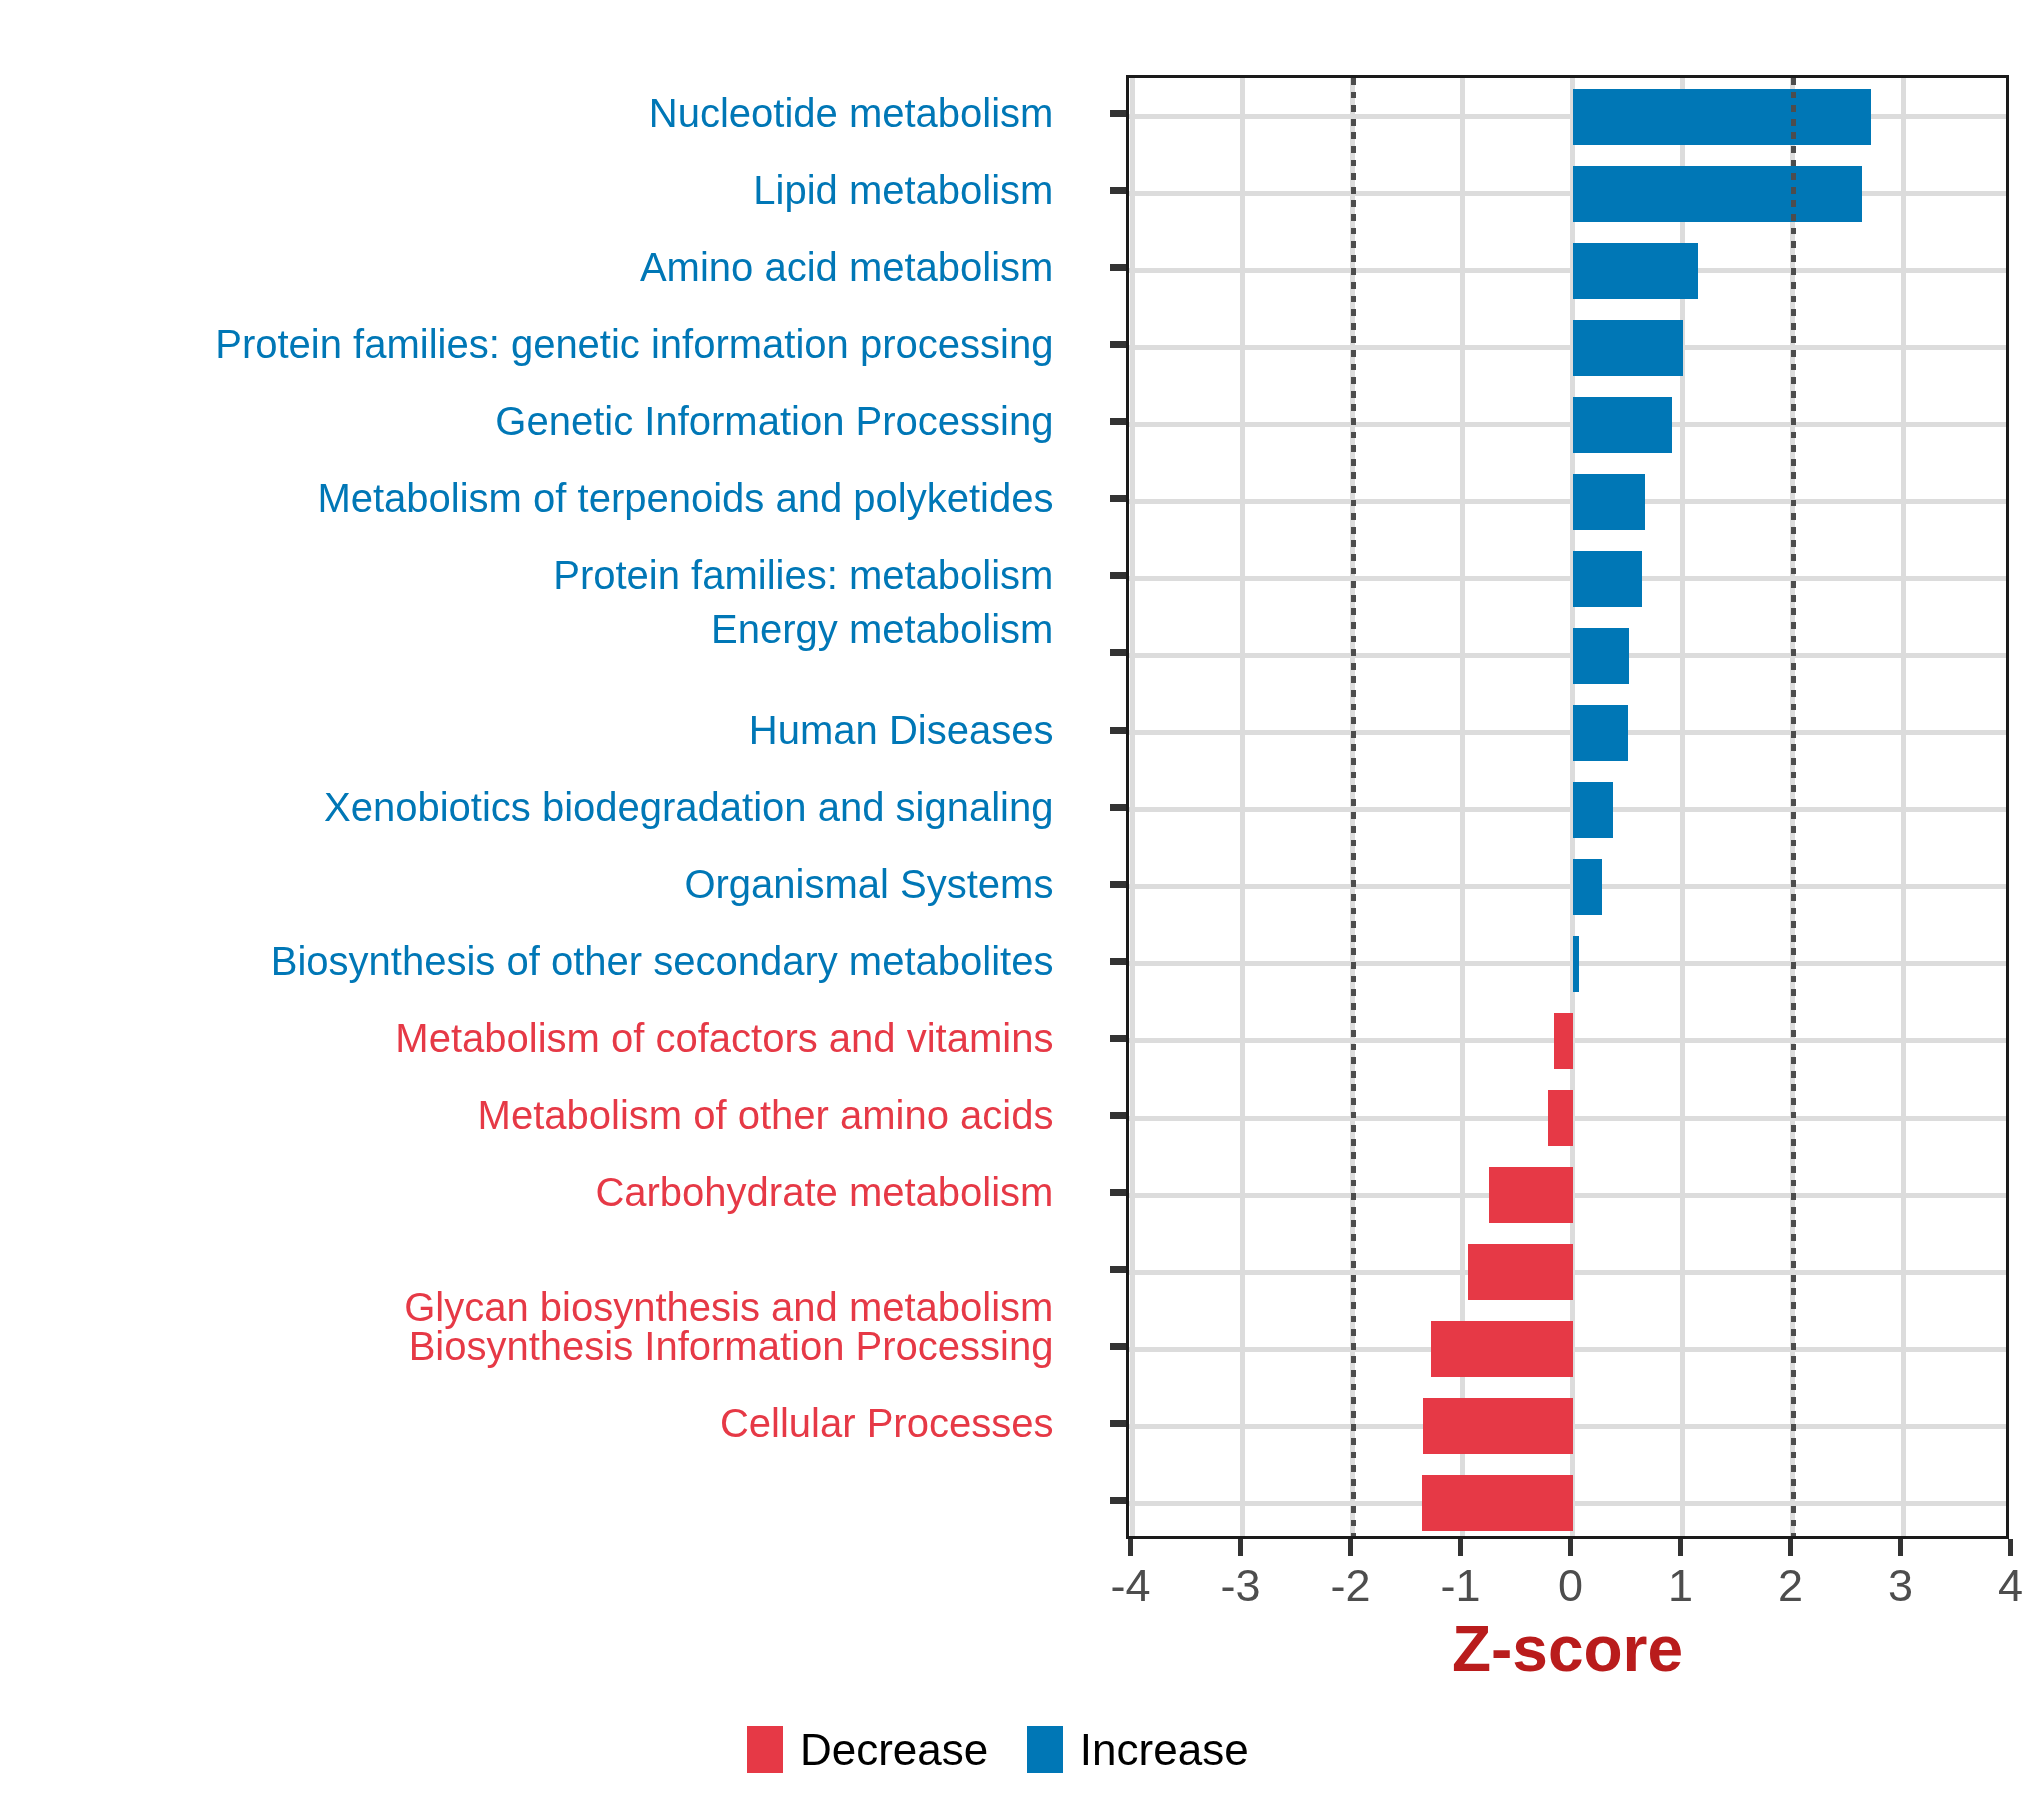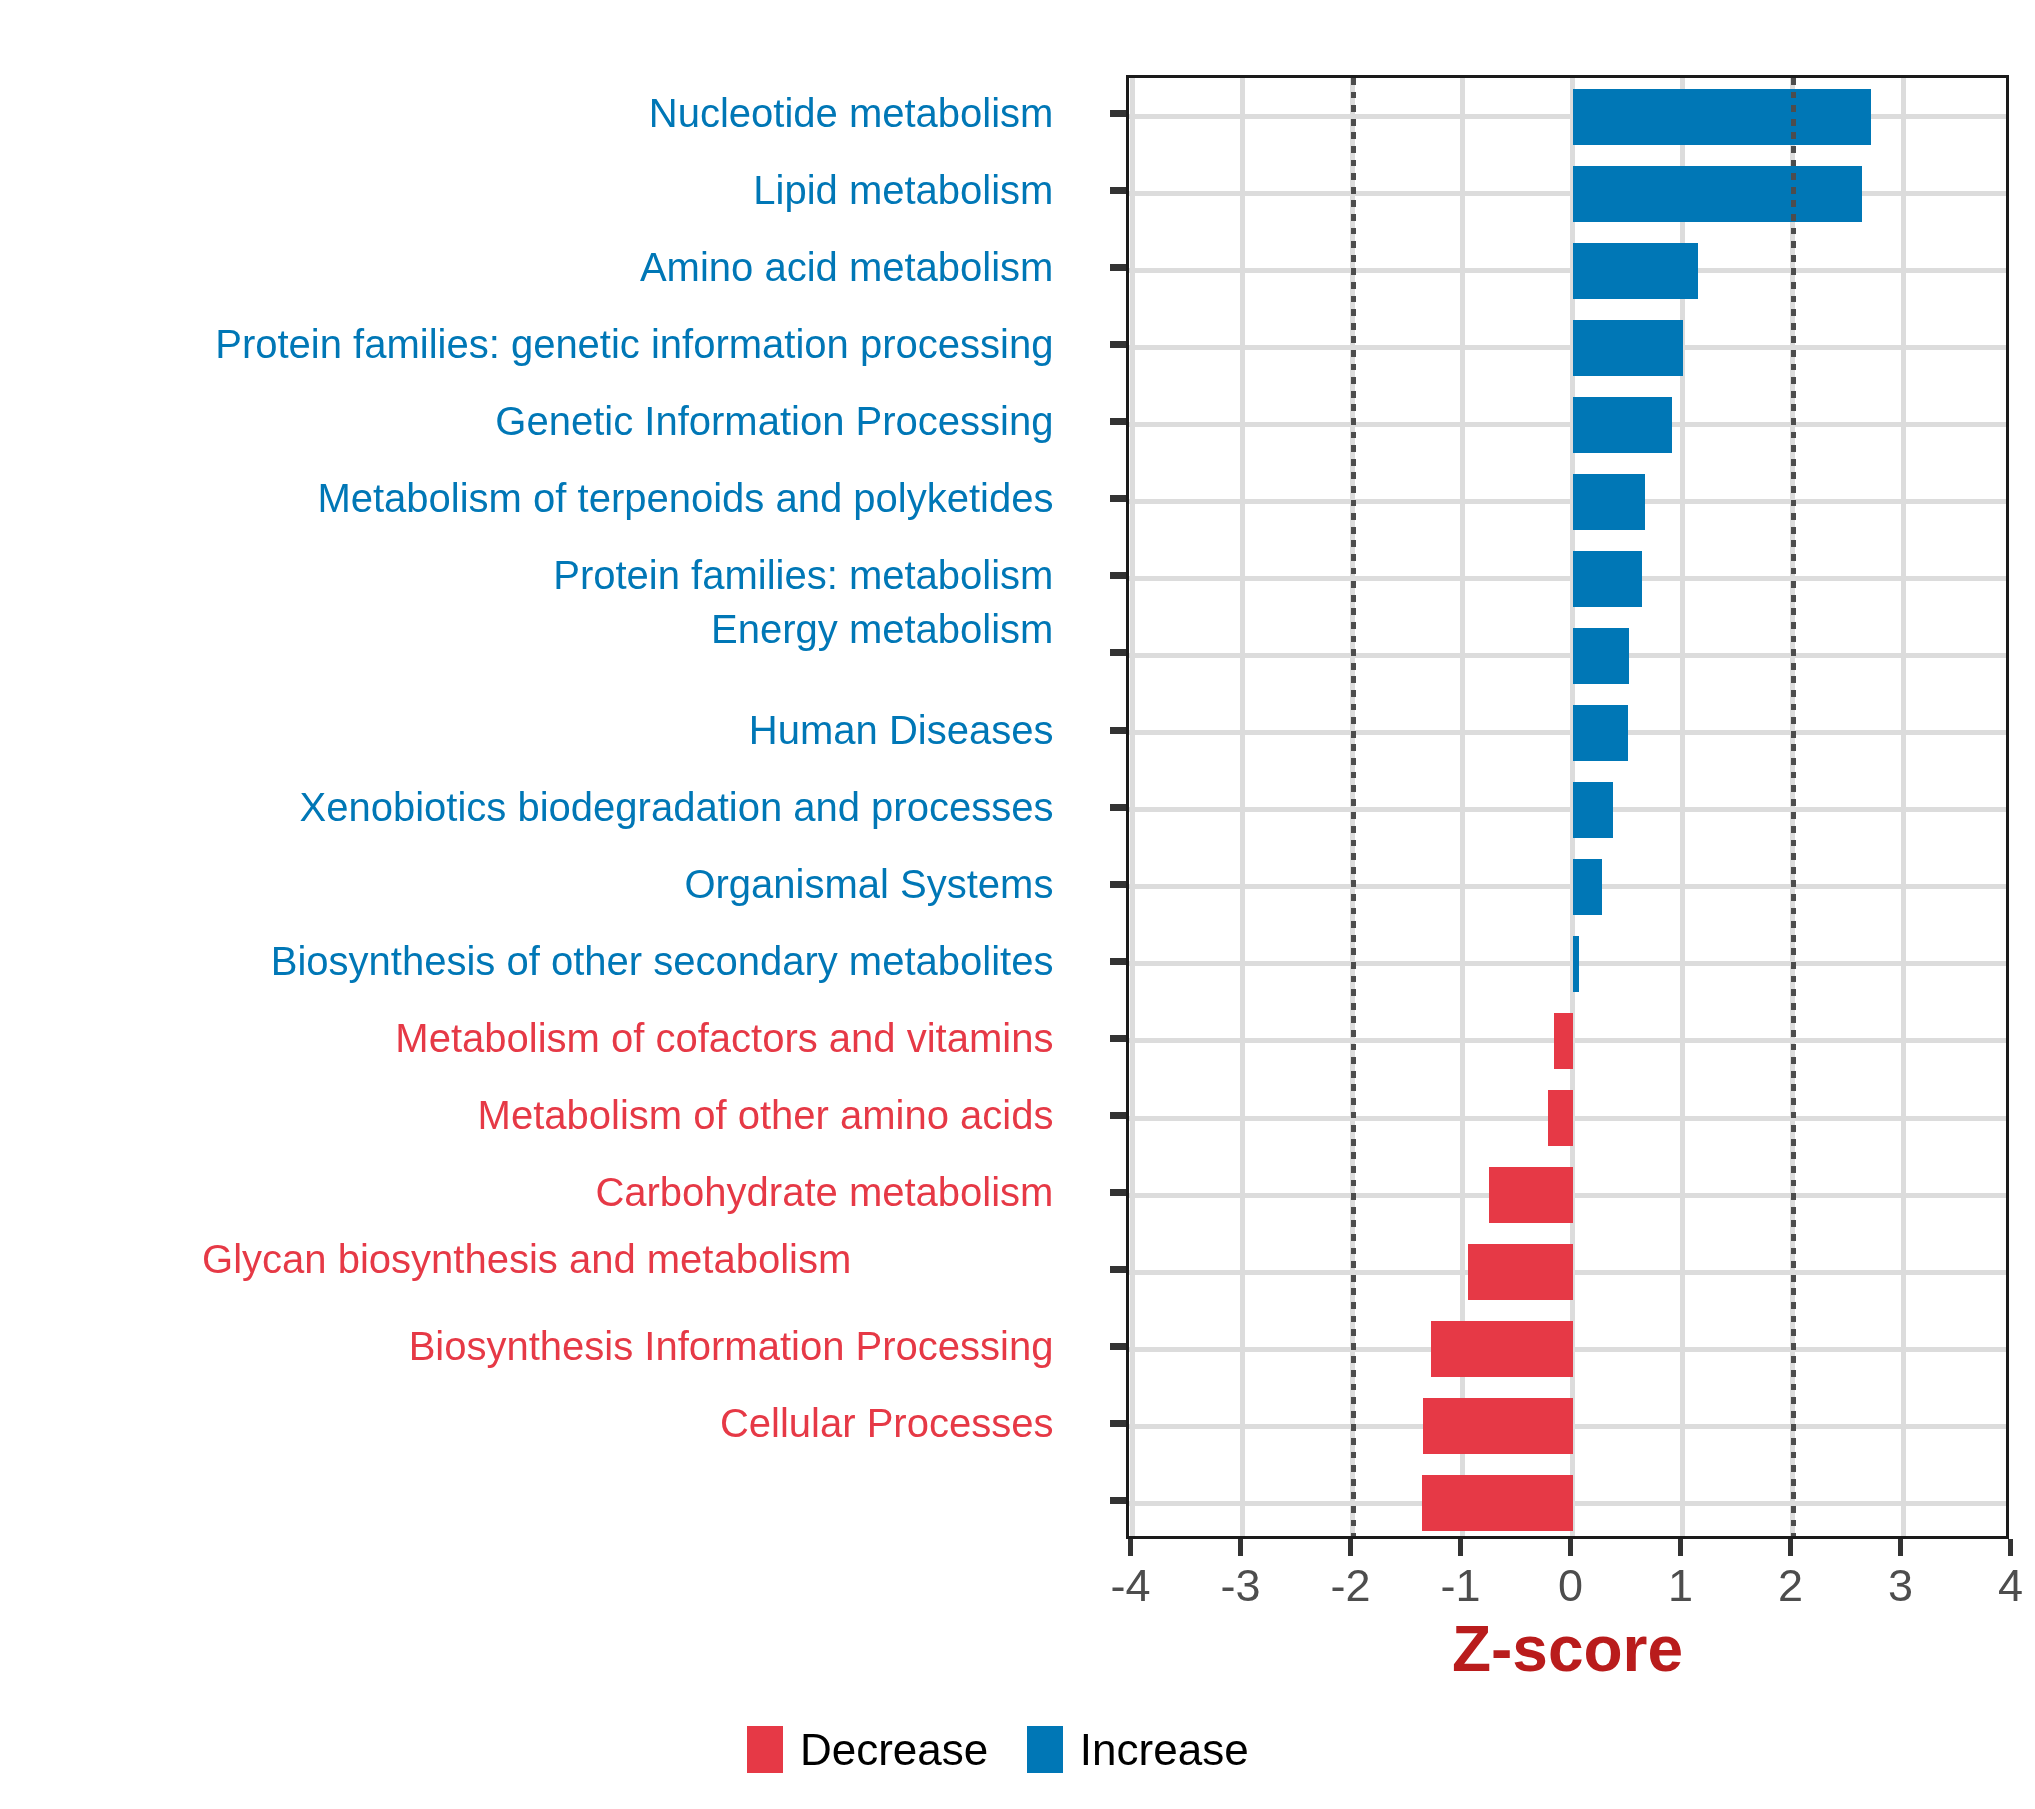--- a/index.html
+++ b/index.html
@@ -80,33 +80,33 @@
       <div class="ylabel" style="top: 326px; color: rgb(0, 119, 182);">Genetic Information Processing</div>
       <div class="ytick" style="left: 1110px; top: 343px;"></div>
       <div class="ylabel" style="top: 403px; color: rgb(0, 119, 182);">Metabolism of terpenoids and polyketides</div>
       <div class="ytick" style="left: 1110px; top: 420px;"></div>
       <div class="ylabel" style="top: 480px; color: rgb(0, 119, 182);">Protein families: metabolism</div>
       <div class="ytick" style="left: 1110px; top: 497px;"></div>
       <div class="ylabel" style="top: 534px; color: rgb(0, 119, 182); padding-left: 40px;">Energy metabolism</div>
       <div class="ytick" style="left: 1110px; top: 574px;"></div>
       <div class="ylabel" style="top: 635px; color: rgb(0, 119, 182);">Human Diseases</div>
       <div class="ytick" style="left: 1110px; top: 652px;"></div>
-      <div class="ylabel" style="top: 712px; color: rgb(0, 119, 182);">Xenobiotics biodegradation and processes</div>
+      <div class="ylabel" style="top: 712px; color: rgb(0, 119, 182);">Xenobiotics biodegradation and signaling</div>
       <div class="ytick" style="left: 1110px; top: 729px;"></div>
       <div class="ylabel" style="top: 789px; color: rgb(0, 119, 182);">Organismal Systems</div>
       <div class="ytick" style="left: 1110px; top: 806px;"></div>
       <div class="ylabel" style="top: 866px; color: rgb(0, 119, 182);">Biosynthesis of other secondary metabolites</div>
       <div class="ytick" style="left: 1110px; top: 883px;"></div>
       <div class="ylabel" style="top: 943px; color: rgb(230, 57, 70);">Metabolism of cofactors and vitamins</div>
       <div class="ytick" style="left: 1110px; top: 960px;"></div>
       <div class="ylabel" style="top: 1020px; color: rgb(230, 57, 70);">Metabolism of other amino acids</div>
       <div class="ytick" style="left: 1110px; top: 1037px;"></div>
       <div class="ylabel" style="top: 1097px; color: rgb(230, 57, 70);">Carbohydrate metabolism</div>
       <div class="ytick" style="left: 1110px; top: 1114px;"></div>
-      <div class="ylabel" style="top: 1164px; color: rgb(230, 57, 70); text-align: center;">Glycan biosynthesis and metabolism</div>
+      <div class="ylabel" style="top: 1212px; color: rgb(230, 57, 70);">Glycan biosynthesis and metabolism</div>
       <div class="ytick" style="left: 1110px; top: 1191px;"></div>
       <div class="ylabel" style="top: 1251px; color: rgb(230, 57, 70);">Biosynthesis Information Processing</div>
       <div class="ytick" style="left: 1110px; top: 1268px;"></div>
       <div class="ylabel" style="top: 1328px; color: rgb(230, 57, 70);">Cellular Processes</div>
       <div class="ytick" style="left: 1110px; top: 1345px;"></div>
       <div class="ytick" style="left: 1110px; top: 1422px;"></div>
     </div>
 
   <div class="panel">
     <div class="plot-inner" id="plotinner">

